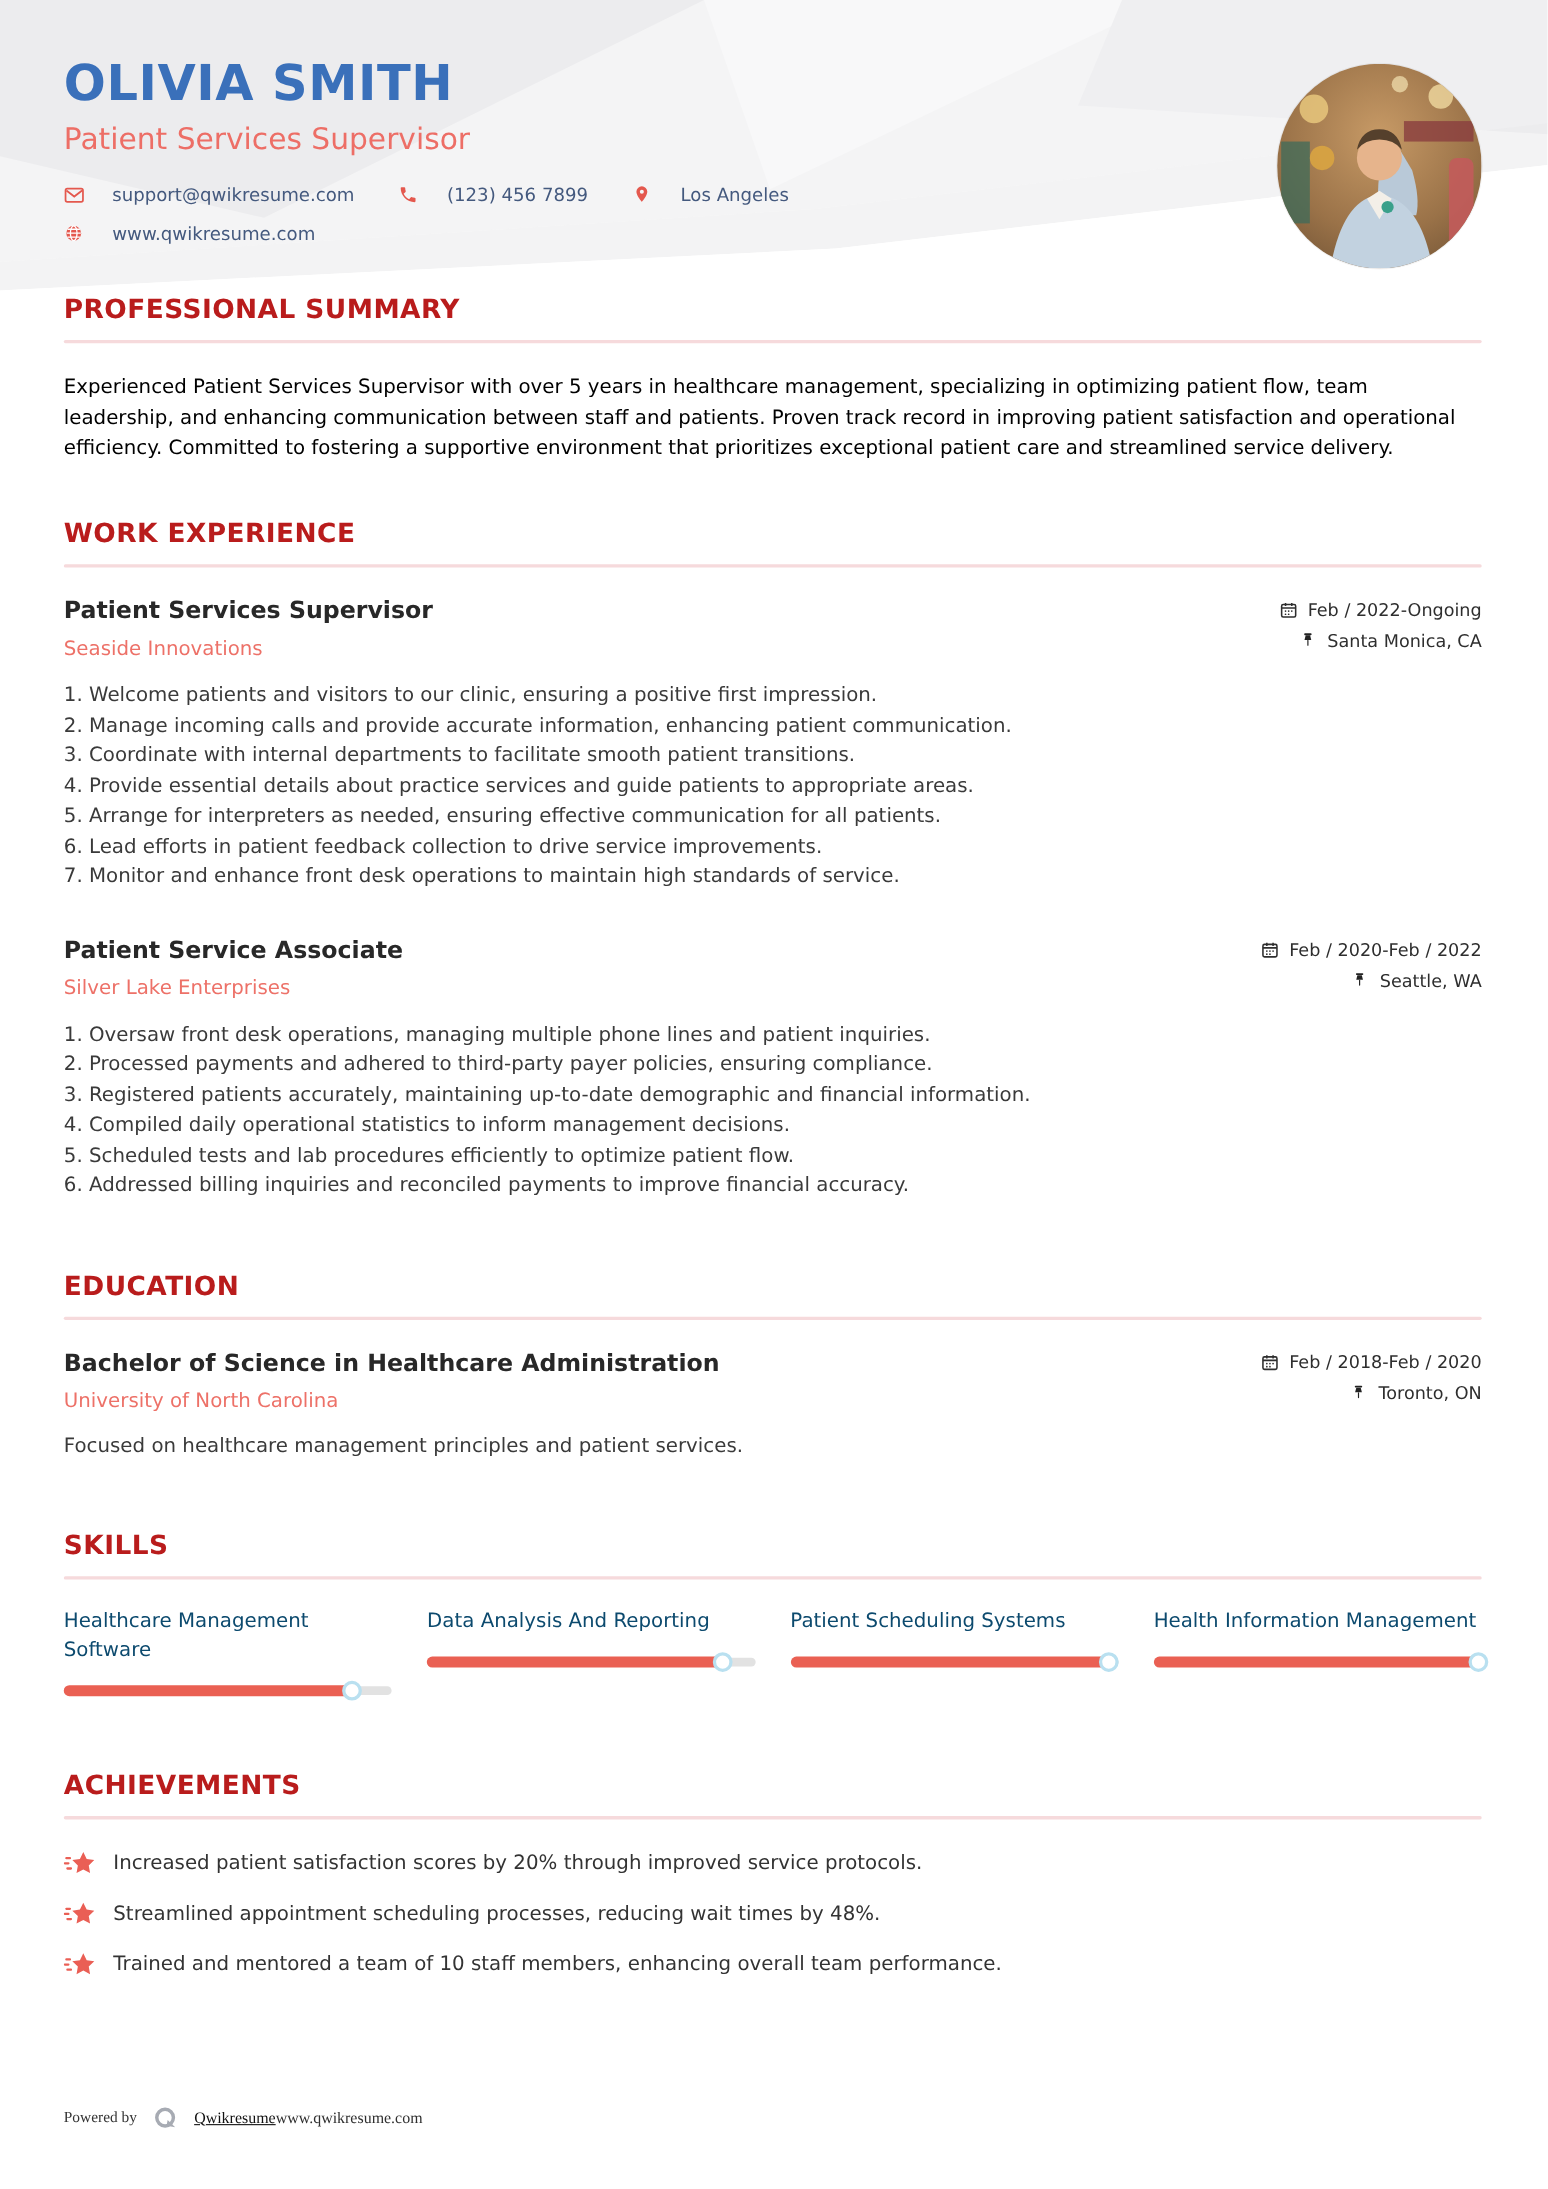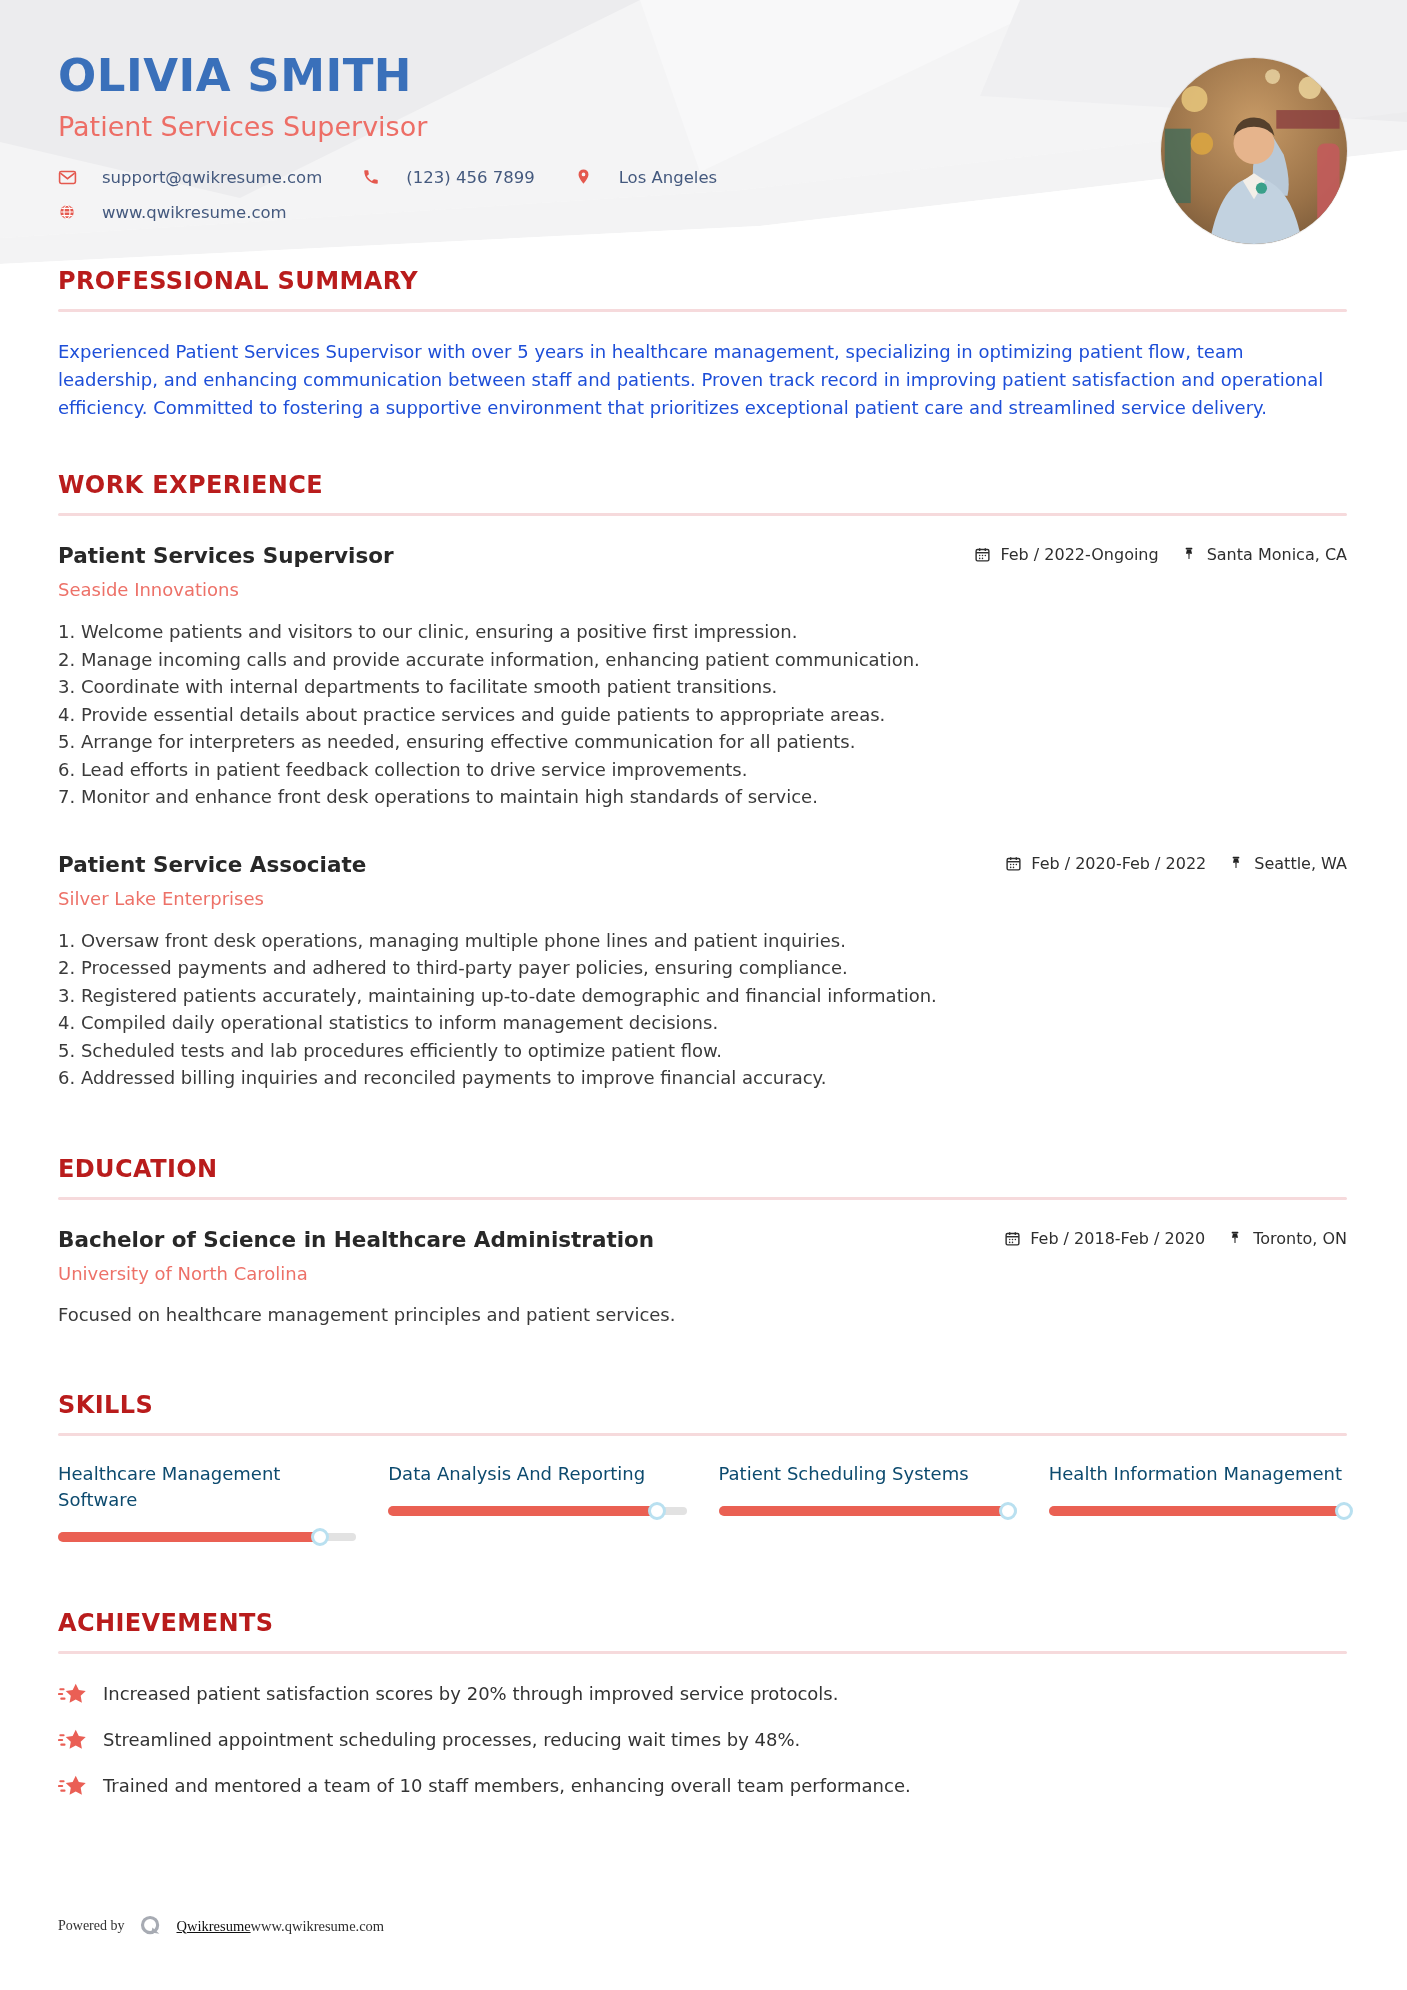--- a/index.html
+++ b/index.html
@@ -24,29 +24,29 @@
   }
 
   
   .content { position:relative; padding:0 60px 0 58px; }
   .section { margin-top:62px; }
   .section.summary { margin-top:44px; }
   .section.experience { margin-top:48px; }
   h2.sec-h { font-size:24px; font-weight:700; color:#b91c1c; letter-spacing:0.4px; line-height:30px; }
   .rule { height:3px; background:#F6DADC; border-radius:2px; margin-top:13px; }
 
-  .summary-text { margin-top:26px; font-size:18px; line-height:28px; color:#1d4ed8; }
+  .summary-text { margin-top:26px; font-size:18px; line-height:28px; color:#000000; }
 
   
   .job { margin-top:26px; }
   .job + .job { margin-top:40px; }
   .job-head { display:flex; justify-content:space-between; align-items:flex-start; }
   .job-title { font-size:21.5px; font-weight:600; color:#282828; line-height:28px; }
   .company { font-size:18px; font-weight:500; color:#ED7168; margin-top:9px; }
-  .meta { display:flex; flex-direction:row; align-items:flex-end; gap:22px; padding-top:3px;text-align:right; }
+  .meta { display:flex; flex-direction:column; align-items:flex-end; gap:9px; padding-top:3px;text-align:right; }
   .meta-row { display:flex; align-items:center; gap:9px; font-size:16px; font-weight:500; color:#2E2E2E; }
   .meta-row .micon { display:inline-flex; width:17px; height:17px; }
   .bullets { margin-top:18px; }
   .bullets .b-item { font-size:18px; line-height:27.5px; color:#3A3A3A; }
   .edu-desc { margin-top:17px; font-size:18px; color:#3A3A3A; line-height:27px; }
 
   
   .skills-grid { display:grid; grid-template-columns:repeat(4, 1fr); column-gap:32px; margin-top:25px; align-items:start; }
   .skill-label { font-size:18px; color:#0c4a6e; line-height:26px; }
   .slider { position:relative; height:18px; margin-top:15px; }

